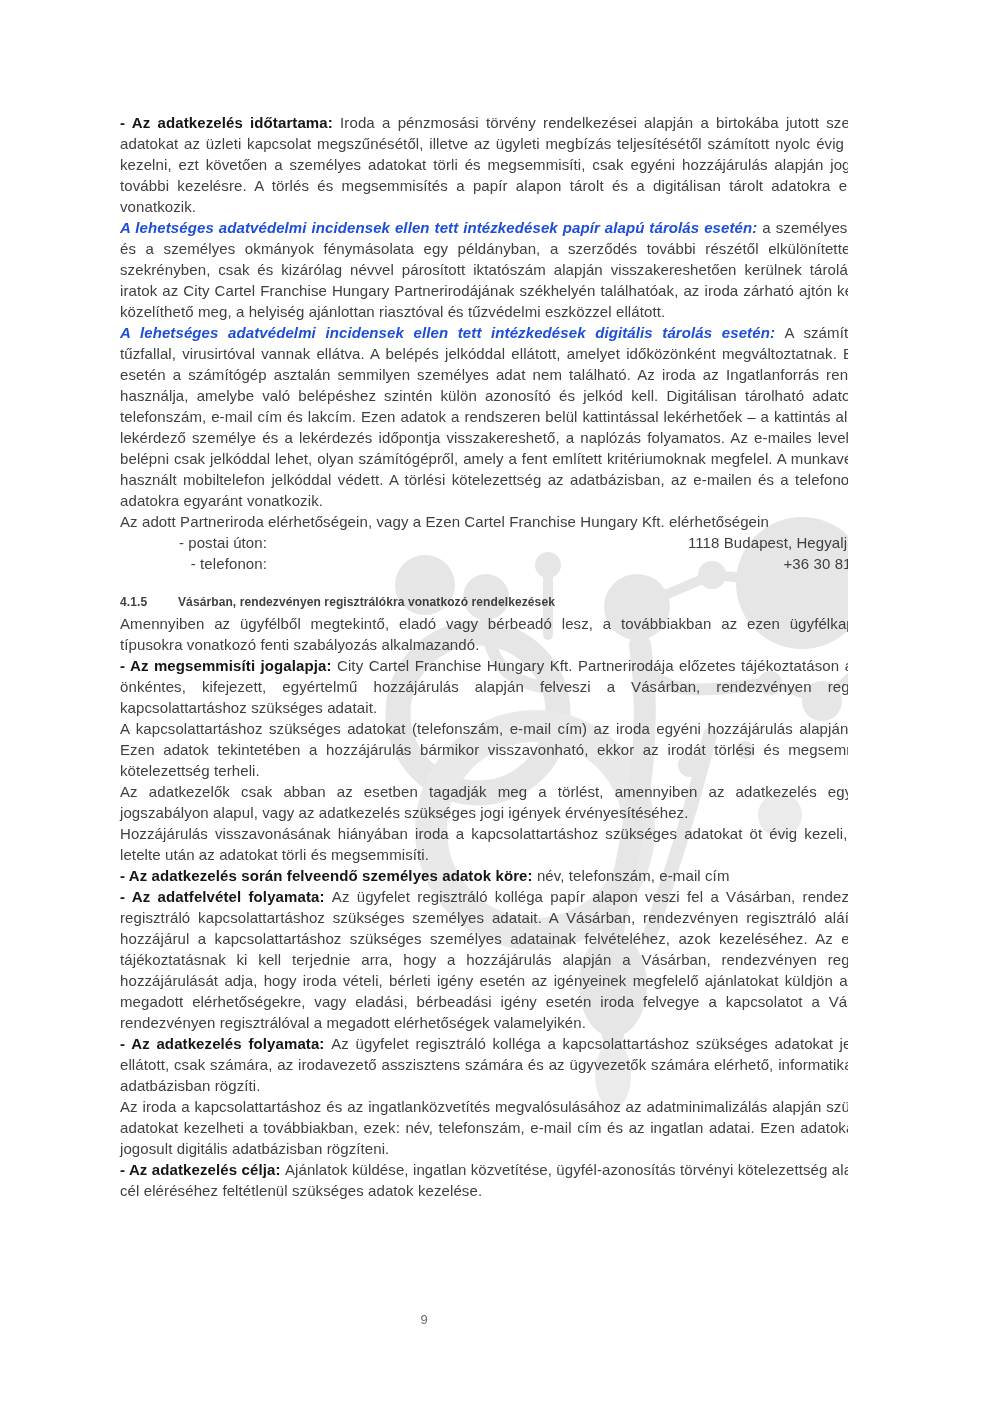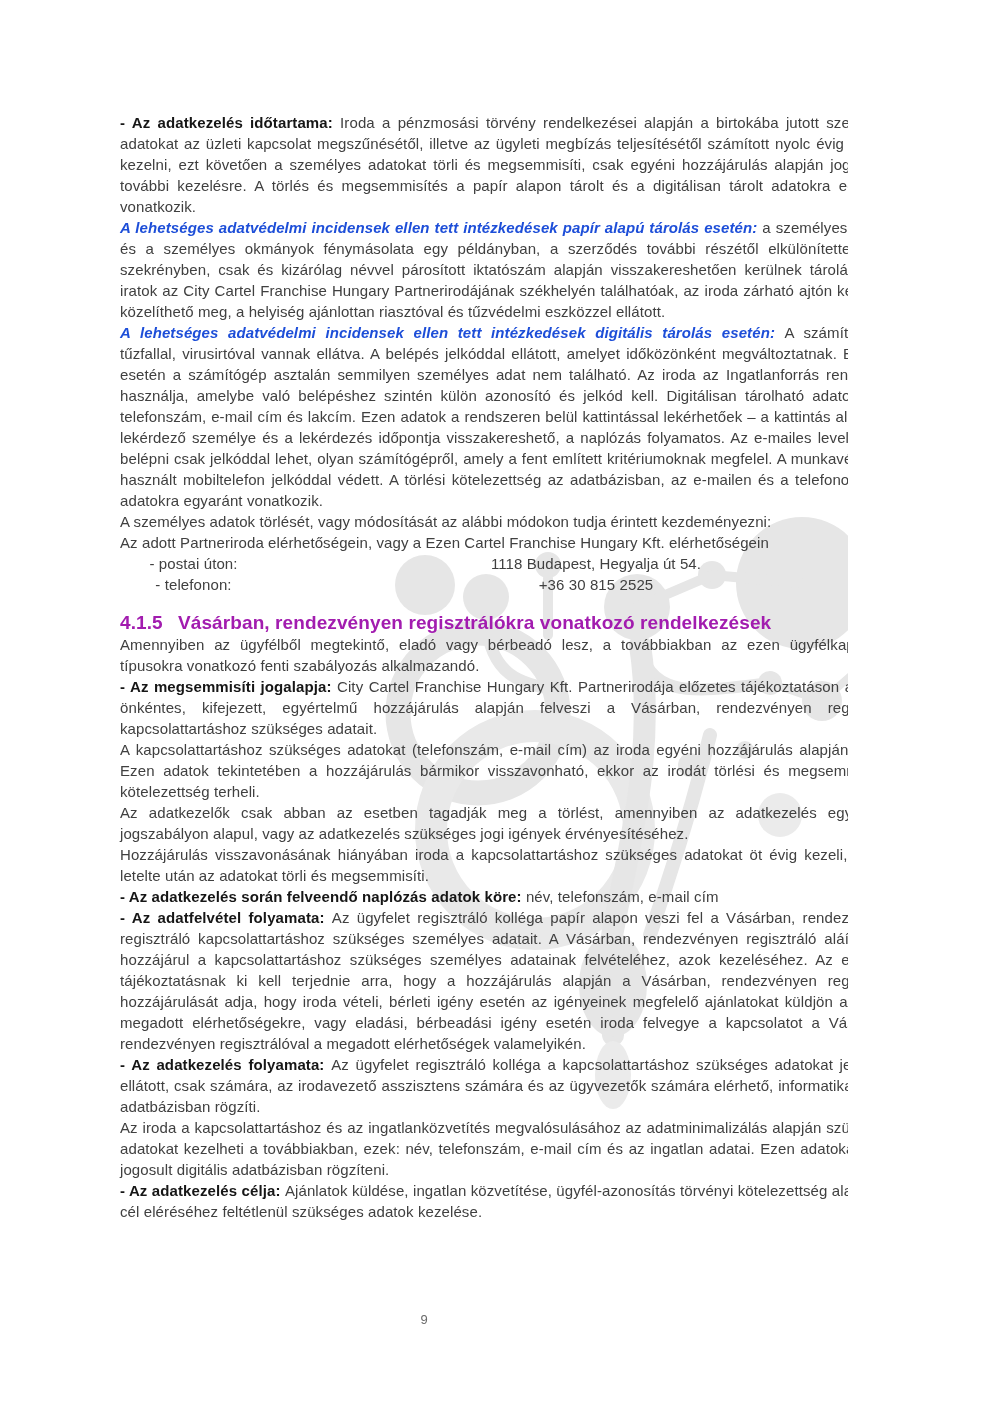--- a/index.html
+++ b/index.html
@@ -20,27 +20,27 @@
     z-index:1;
     color:#404040;
     font-size:15px; line-height:21px;
     text-align:justify;
     letter-spacing:0.1px;
   }
   p.para { margin:0; padding:0; }
   .seg-bold        { font-weight:bold; color:#161616; }
   .seg-bold-italic { font-weight:bold; font-style:italic; color:#1d4ed8; }
   .seg-normal      { }
-  .contact-row { display:flex; text-align:center;gap:27px; }
+  .contact-row { display:flex; text-align:right;gap:27px; }
   .contact-label { flex:0 0 147px; width:147px; }
   .contact-value { flex:1 1 auto; }
   .section-heading {
     margin-top:17px;
-    font-weight:bold; color:#a21caf;
-    font-size:19px; line-height:22px;
+    font-weight:bold; color:#404040;
+    font-size:12px; line-height:22px;
     text-align:left;
   }
   .heading-number { display:inline-block; width:58px; }
   .footer {
     position:absolute; left:0; top:1312px; width:100%;
     text-align:center; color:#6a6a6a; font-size:13px;
     z-index:1;
   }
 </style>
 </head>
@@ -82,37 +82,36 @@
       <circle cx="340" cy="250" r="12"></circle>
       <circle cx="395" cy="235" r="9"></circle>
       <circle cx="430" cy="300" r="22" fill="#ebebeb"></circle>
     </g>
   </svg>
 
   <div class="content">
       <p class="para"><span class="seg-bold">- Az adatkezelés időtartama:  </span><span class="seg-normal">Iroda a pénzmosási törvény rendelkezései alapján a birtokába jutott személyes adatokat az üzleti kapcsolat megszűnésétől, illetve az ügyleti megbízás teljesítésétől számított nyolc évig köteles kezelni, ezt követően a személyes adatokat törli és megsemmisíti, csak egyéni hozzájárulás alapján jogosult a további kezelésre. A törlés és megsemmisítés a papír alapon tárolt és a digitálisan tárolt adatokra egyaránt vonatkozik.</span></p>
       <p class="para"><span class="seg-bold-italic">A lehetséges adatvédelmi incidensek ellen tett intézkedések papír alapú tárolás esetén: </span><span class="seg-normal">a személyes adatok és a személyes okmányok fénymásolata egy példányban, a szerződés további részétől elkülönítetten, zárt szekrényben, csak és kizárólag névvel párosított iktatószám alapján visszakereshetően kerülnek tárolásra. Az iratok az City Cartel Franchise Hungary Partnerirodájának székhelyén találhatóak, az iroda zárható ajtón keresztül közelíthető meg, a helyiség ajánlottan riasztóval és tűzvédelmi eszközzel ellátott.</span></p>
       <p class="para"><span class="seg-bold-italic">A lehetséges adatvédelmi incidensek ellen tett intézkedések digitális tárolás esetén: </span><span class="seg-normal">A számítógépek tűzfallal, virusirtóval vannak ellátva. A belépés jelkóddal ellátott, amelyet időközönként megváltoztatnak. Belépés esetén a számítógép asztalán semmilyen személyes adat nem található. Az iroda az Ingatlanforrás rendszerét használja, amelybe való belépéshez szintén külön azonosító és jelkód kell. Digitálisan tárolható adatok: név, telefonszám, e-mail cím és lakcím. Ezen adatok a rendszeren belül kattintással lekérhetőek – a kattintás alapján a lekérdező személye és a lekérdezés időpontja visszakereshető, a naplózás folyamatos. Az e-mailes levelezésbe belépni csak jelkóddal lehet, olyan számítógépről, amely a fent említett kritériumoknak megfelel. A munkavégzésre használt mobiltelefon jelkóddal védett. A törlési kötelezettség az adatbázisban, az e-mailen és a telefonon tárolt adatokra egyaránt vonatkozik.</span></p>
-      <p class="para"><span class="seg-normal">A személyes adatok törlését, vagy módosítását az alábbi módokon tudja érintett kezdeményezni:</span></p>
       <p class="para"><span class="seg-normal">Az adott Partneriroda elérhetőségein, vagy a Ezen Cartel Franchise Hungary Kft. elérhetőségein</span></p>
       <div class="contact-row">
         <span class="contact-label">- postai úton:</span>
         <span class="contact-value">1118 Budapest, Hegyalja út 54.</span>
       </div>
       <div class="contact-row">
         <span class="contact-label">- telefonon:</span>
         <span class="contact-value">+36 30 815 2525</span>
       </div>
       <div class="section-heading"><span class="heading-number">4.1.5</span><span>Vásárban, rendezvényen regisztrálókra vonatkozó rendelkezések</span></div>
       <p class="para"><span class="seg-normal">Amennyiben az ügyfélből megtekintő, eladó vagy bérbeadó lesz, a továbbiakban az ezen ügyfélkapcsolati típusokra vonatkozó fenti szabályozás alkalmazandó.</span></p>
       <p class="para"><span class="seg-bold">- Az megsemmisíti jogalapja: </span><span class="seg-normal">City Cartel Franchise Hungary Kft. Partnerirodája előzetes tájékoztatáson alapuló, önkéntes, kifejezett, egyértelmű hozzájárulás alapján felveszi a Vásárban, rendezvényen regisztráló kapcsolattartáshoz szükséges adatait.</span></p>
       <p class="para"><span class="seg-normal">A kapcsolattartáshoz szükséges adatokat (telefonszám, e-mail cím) az iroda egyéni hozzájárulás alapján kezeli. Ezen adatok tekintetében a hozzájárulás bármikor visszavonható, ekkor az irodát törlési és megsemmisítési kötelezettség terheli.</span></p>
       <p class="para"><span class="seg-normal">Az adatkezelők csak abban az esetben tagadják meg a törlést, amennyiben az adatkezelés egyébként jogszabályon alapul, vagy az adatkezelés szükséges jogi igények érvényesítéséhez.</span></p>
       <p class="para"><span class="seg-normal">Hozzájárulás visszavonásának hiányában iroda a kapcsolattartáshoz szükséges adatokat öt évig kezeli, ez idő letelte után az adatokat törli és megsemmisíti.</span></p>
-      <p class="para"><span class="seg-bold">- Az adatkezelés során felveendő naplózás adatok köre: </span><span class="seg-normal">név, telefonszám, e-mail cím</span></p>
+      <p class="para"><span class="seg-bold">- Az adatkezelés során felveendő személyes adatok köre: </span><span class="seg-normal">név, telefonszám, e-mail cím</span></p>
       <p class="para"><span class="seg-bold">- Az adatfelvétel folyamata: </span><span class="seg-normal">Az ügyfelet regisztráló kolléga papír alapon veszi fel a Vásárban, rendezvényen regisztráló kapcsolattartáshoz szükséges személyes adatait. A Vásárban, rendezvényen regisztráló aláírásával hozzájárul a kapcsolattartáshoz szükséges személyes adatainak felvételéhez, azok kezeléséhez. Az előzetes tájékoztatásnak ki kell terjednie arra, hogy a hozzájárulás alapján a Vásárban, rendezvényen regisztráló hozzájárulását adja, hogy iroda vételi, bérleti igény esetén az igényeinek megfelelő ajánlatokat küldjön az általa megadott elérhetőségekre, vagy eladási, bérbeadási igény esetén iroda felvegye a kapcsolatot a Vásárban, rendezvényen regisztrálóval a megadott elérhetőségek valamelyikén.</span></p>
       <p class="para"><span class="seg-bold">- Az adatkezelés folyamata:  </span><span class="seg-normal">Az ügyfelet regisztráló kolléga a kapcsolattartáshoz szükséges adatokat jelszóval ellátott, csak számára, az irodavezető asszisztens számára és az ügyvezetők számára elérhető, informatikai alapú adatbázisban rögzíti.</span></p>
       <p class="para"><span class="seg-normal">Az iroda a kapcsolattartáshoz és az ingatlanközvetítés megvalósulásához az adatminimalizálás alapján szükséges adatokat kezelheti a továbbiakban, ezek: név, telefonszám, e-mail cím és az ingatlan adatai. Ezen adatokat iroda jogosult digitális adatbázisban rögzíteni.</span></p>
       <p class="para"><span class="seg-bold">- Az adatkezelés célja:  </span><span class="seg-normal">Ajánlatok küldése, ingatlan közvetítése, ügyfél-azonosítás törvényi kötelezettség alapján, a cél eléréséhez feltétlenül szükséges adatok kezelése.</span></p>
     </div>
 
   <div class="footer">9</div>
 
 </div>
 

